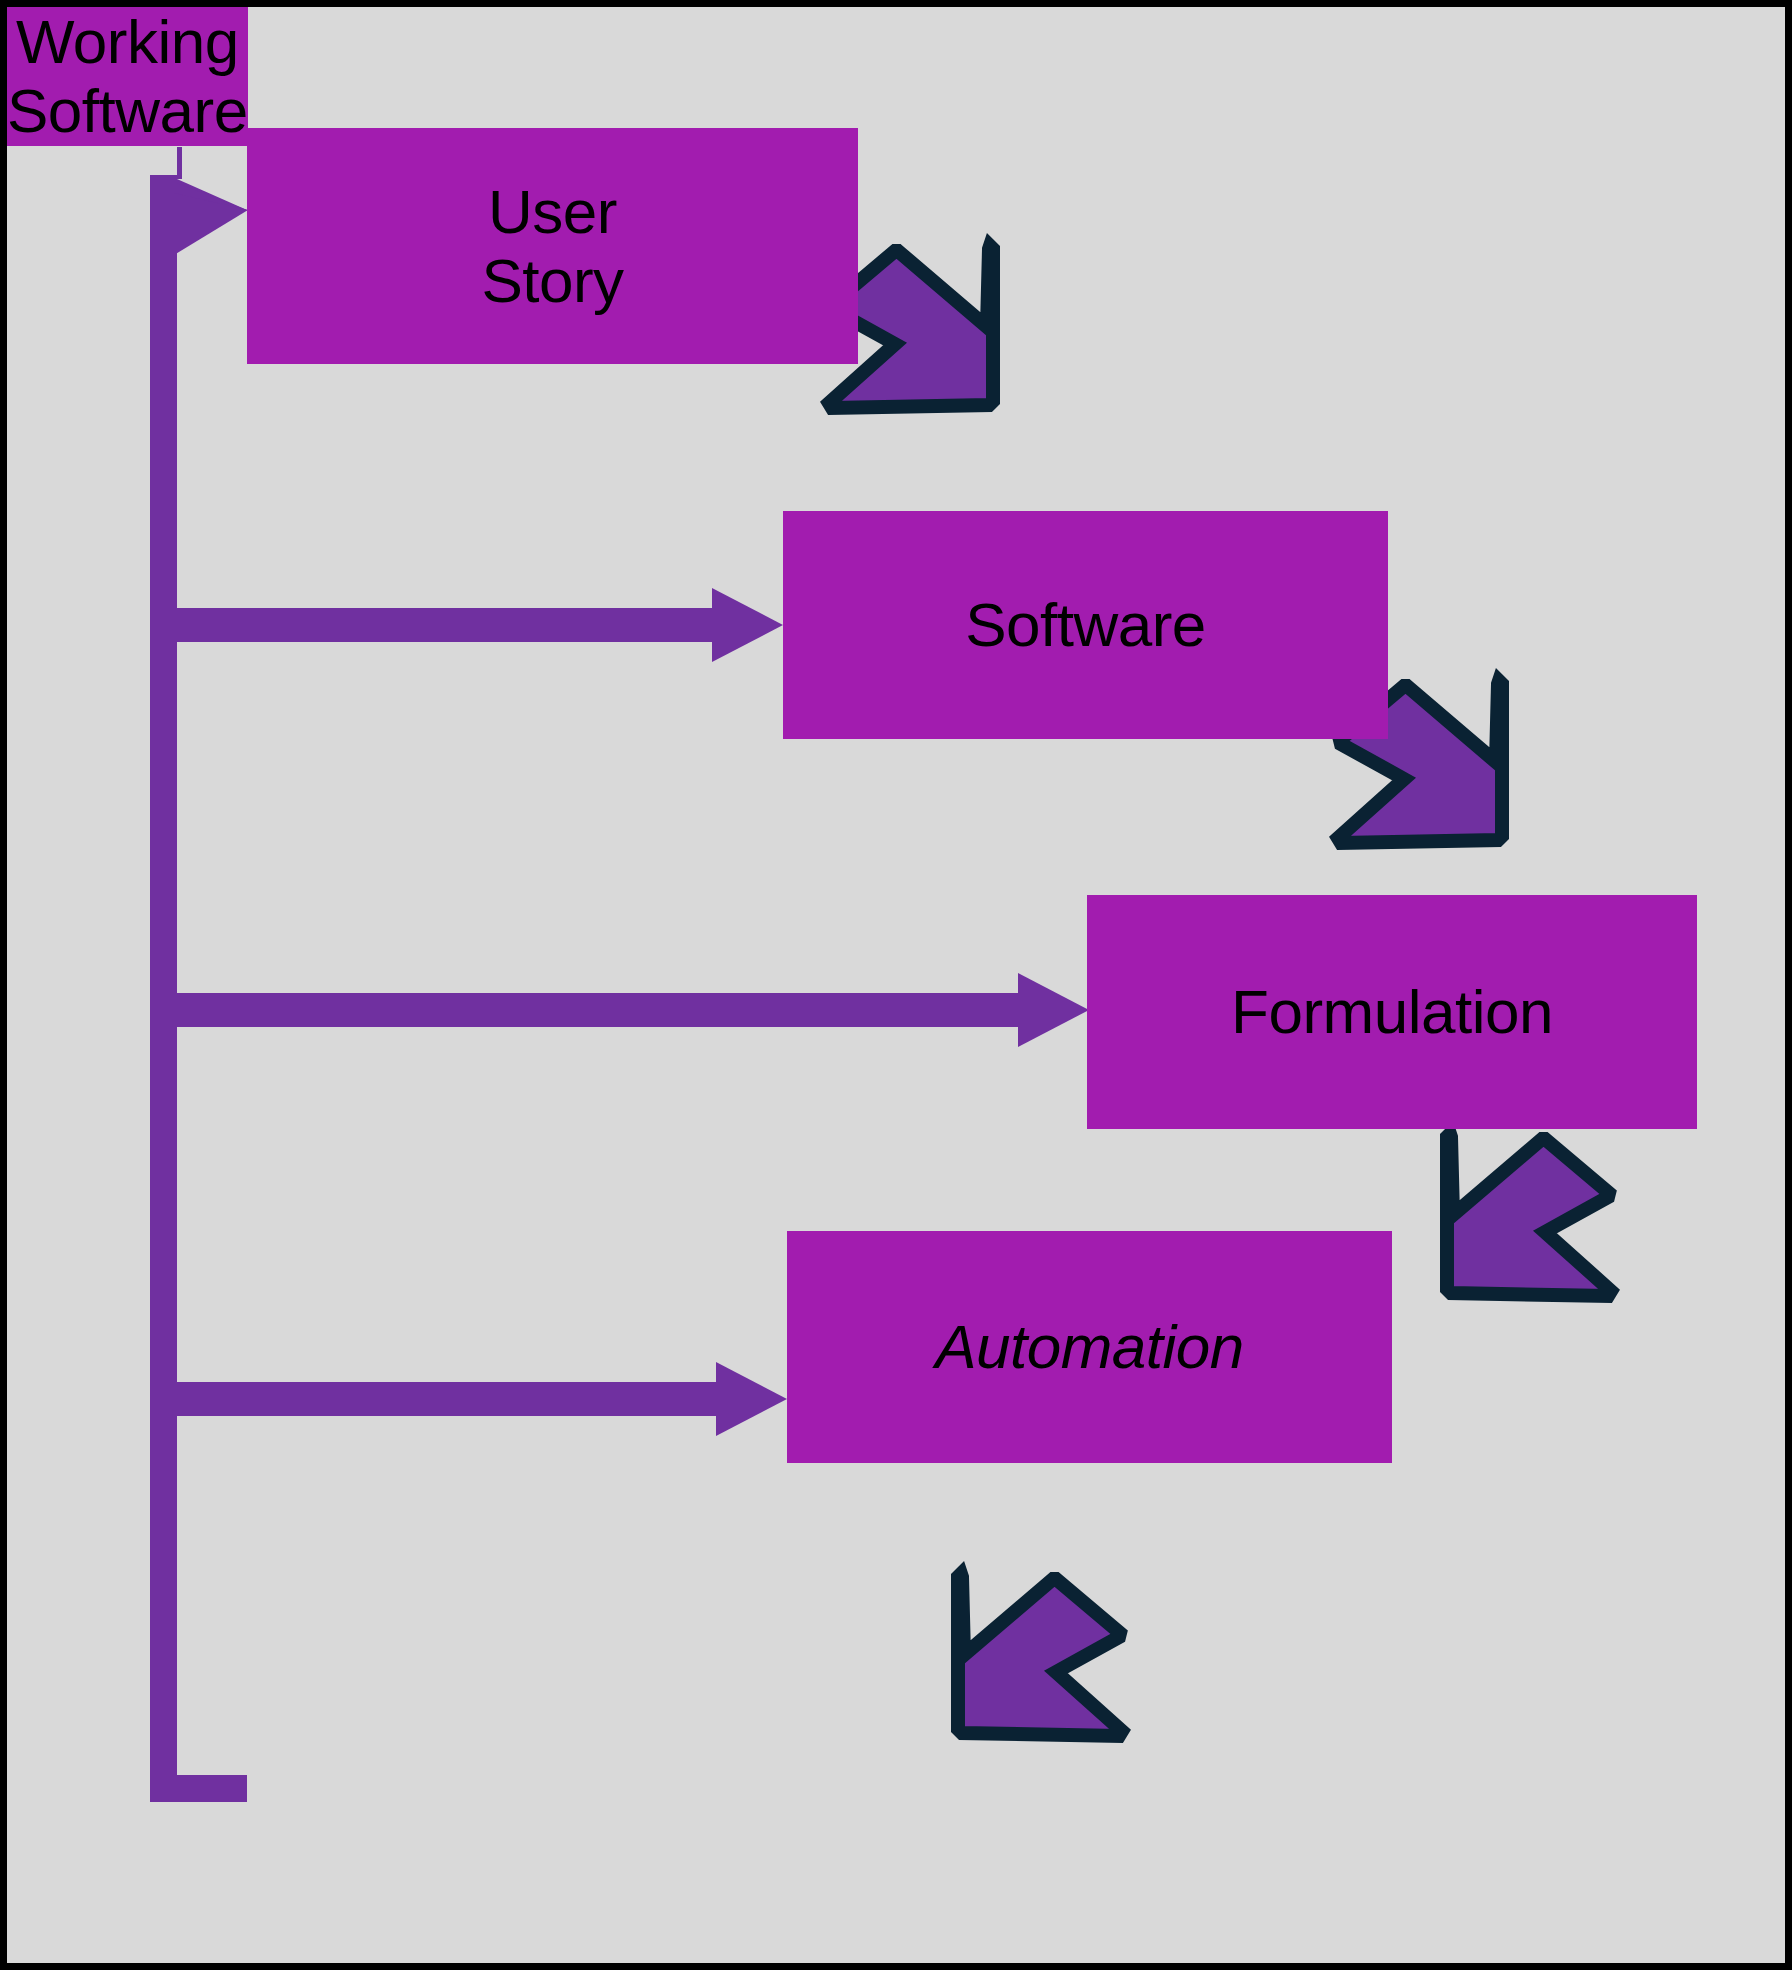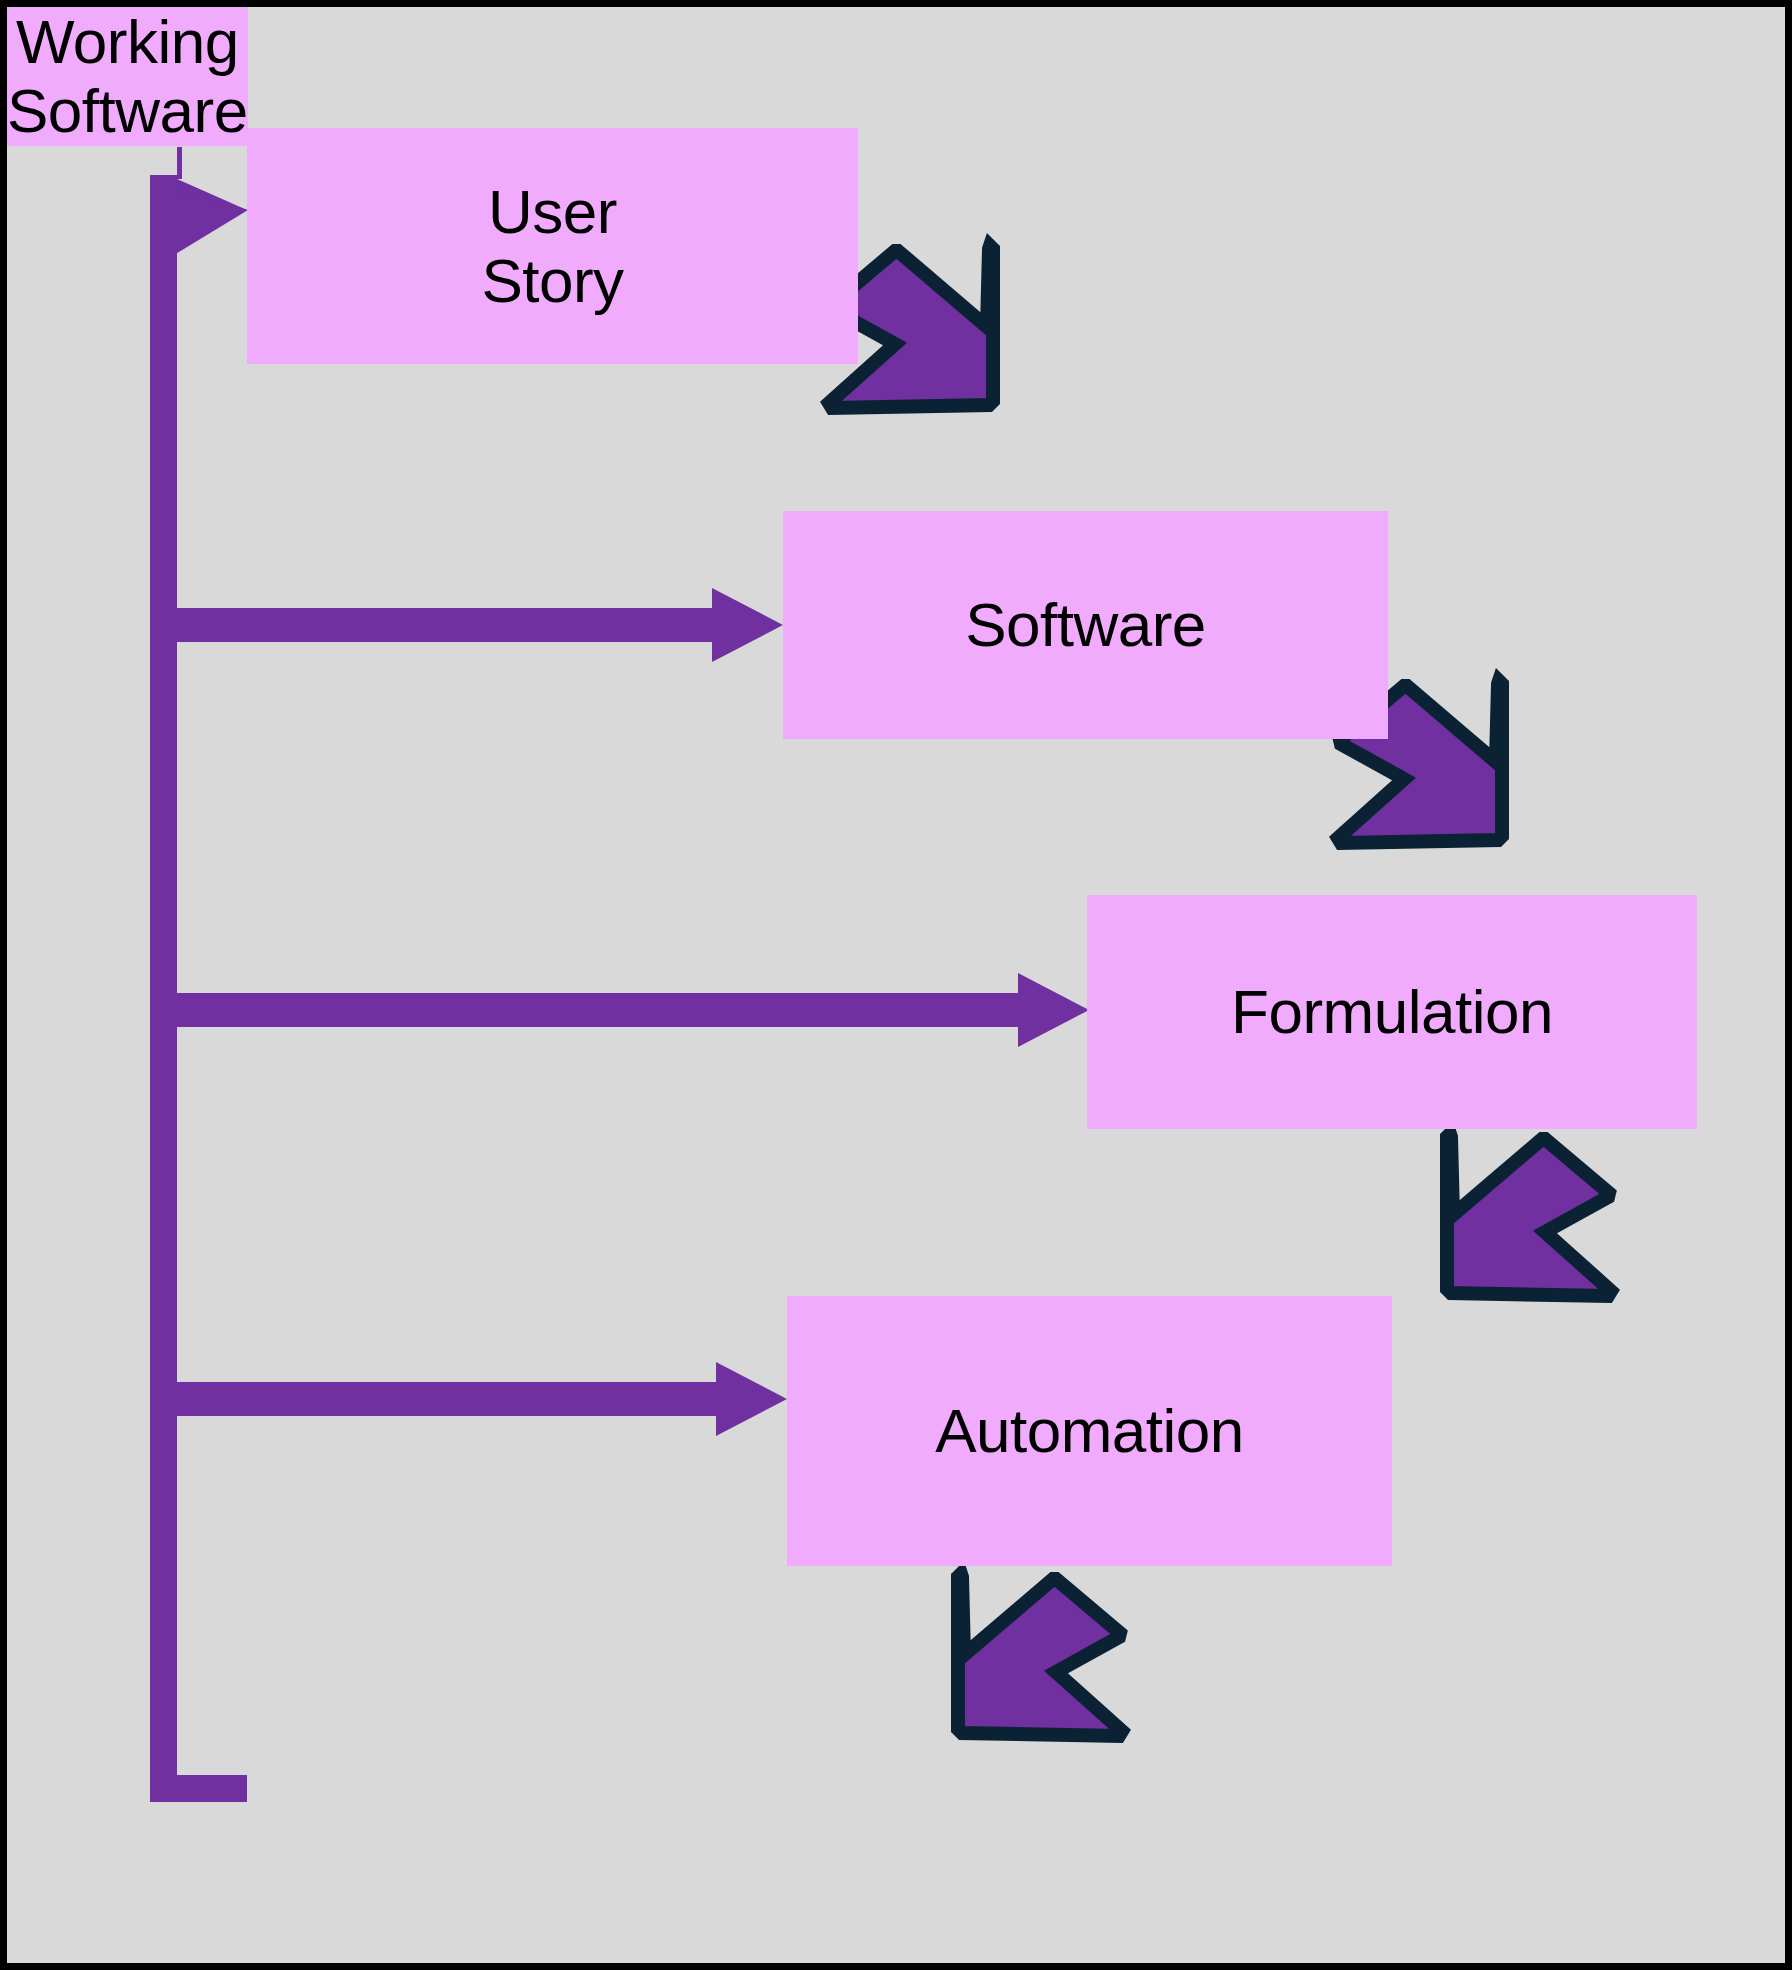--- a/index.html
+++ b/index.html
@@ -22,38 +22,38 @@
   }
   #flow-svg {
     position: absolute;
     left: 0;
     top: 0;
     width: 1792px;
     height: 1970px;
   }
   .node-box {
     position: absolute;
-    background: #f0abfc;
+    background: #a21caf;
     display: flex;
     align-items: center;
     justify-content: center;
     text-align: center;
     color: #000000;
     font-family: "Liberation Sans", sans-serif;
     font-size: 62px;
     line-height: 1.12;
     font-weight: 400;
     letter-spacing: -0.5px;
     white-space: pre-line;
     z-index: 3;
   }
   #node-user-story   { left: 240px;  top: 85px;   width: 611px;  height: 236px; margin-top: 36px; }
   #node-discovery    { left: 776px;  top: 504px;  width: 605px;  height: 228px; }
   #node-formulation  { left: 1080px; top: 888px;  width: 610px;  height: 234px; }
-  #node-automation   { left: 780px;  top: 1289px; width: 605px;  height: 270px; }
+  #node-automation   { left: 780px;  top: 1224px; width: 605px;  height: 232px; font-style: italic; }
 </style>
 </head>
 <body>
 
 <div id="canvas">
 
   <svg id="flow-svg" viewBox="0 0 1792 1970" xmlns="http://www.w3.org/2000/svg">
 
     <g>
       <path d="M 240 1795

